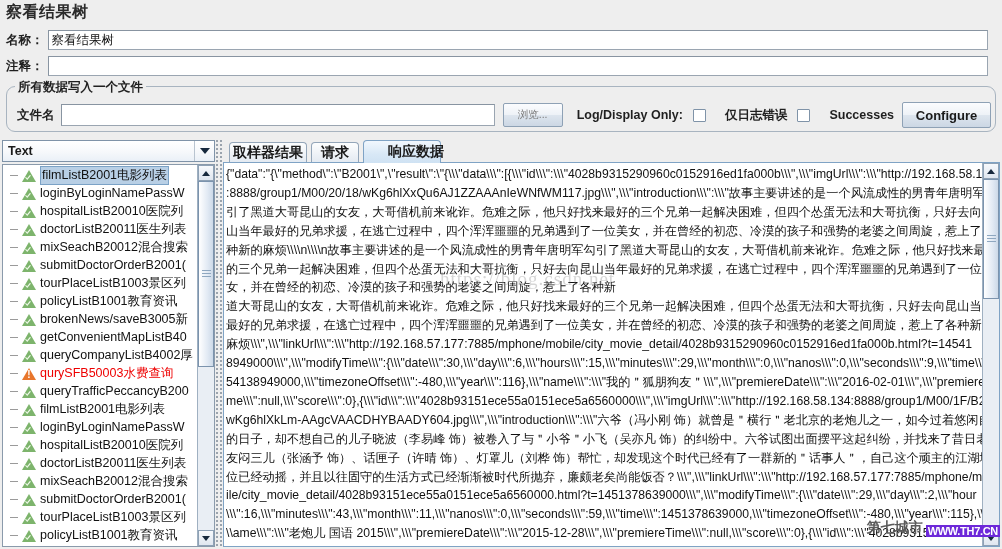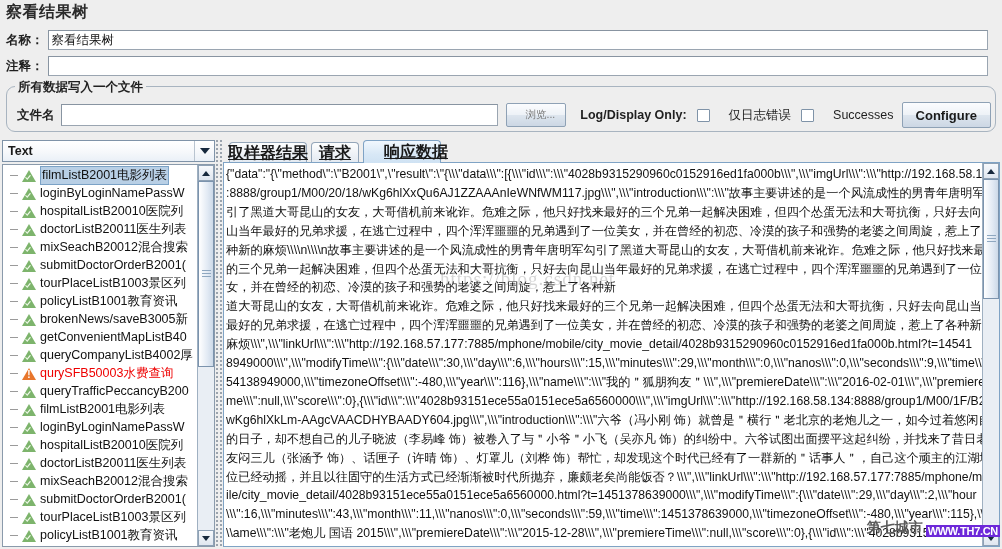--- a/index.html
+++ b/index.html
@@ -105,21 +105,20 @@
     padding: 0 10px;
     cursor: default;
     font-family: "Liberation Sans", "DejaVu Sans", sans-serif;
     white-space: nowrap;
   }
   #browse-button {
     margin-left: 8px;
     width: 64px; height: 24px;
     font-size: 10.5px;
     color: #7a7a7a;
-    text-align: right;
   }
   #configure-button {
     margin-left: 8px;
     width: 96px; height: 26px;
     font-size: 13px;
     font-weight: bold;
   }
   .logdisplay-label {
     margin-left: 14px;
     font-size: 12.5px;
@@ -137,21 +136,21 @@
     width: 13px; height: 13px;
     background: #ffffff;
     border: 1px solid #7f93a8;
     border-radius: 1px;
     display: inline-block;
     flex: 0 0 auto;
   }
   .cbwrap .cblabel {
     margin-left: 19px;
     font-size: 12.5px;
-    font-weight: normal;
+    font-weight: bold;
     color: #1f1f1f;
   }
 
   
   #split {
     position: absolute;
     left: 2px; top: 140px;
     width: 998px; height: 407px;
   }
   #left-pane {
@@ -373,26 +372,25 @@
     position: absolute;
     top: 2px;
     height: 21px;
     background: linear-gradient(#fdfefe, #edf1f6 60%, #e2e9f1);
     border: 1px solid #94a6b9;
     border-bottom: none;
     border-radius: 4px 4px 0 0;
     display: flex;
     align-items: center;
     justify-content: center;
-    font-size: 16px;
+    font-size: 14px;
     font-weight: bold;
     color: #1a1a1a;
     cursor: default;
     white-space: nowrap;
-    text-decoration: underline;
   }
   .jtab.active {
     top: 0;
     height: 23px;
     background: linear-gradient(#f1f7fd, #d8e8f6 60%, #cfe2f3);
     border-color: #7fa3c5;
     z-index: 3;
     padding-left: 28px;
   }
   #tab-0 { left: 6px;   width: 78px; }

